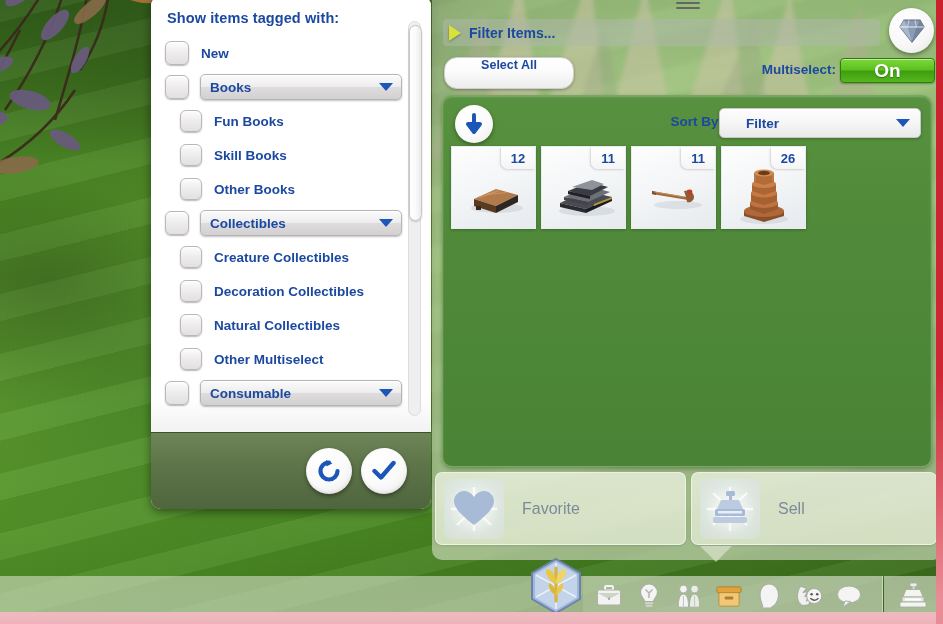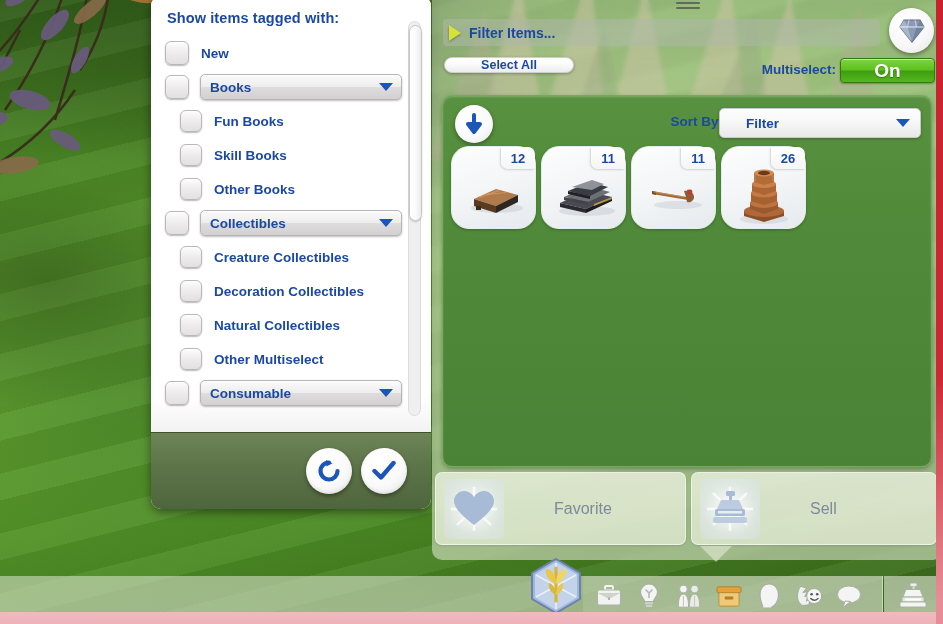--- a/index.html
+++ b/index.html
@@ -173,26 +173,26 @@
   #gem-button {
     position: absolute; right: 9px; top: 14px;
     width: 45px; height: 45px; border-radius: 50%;
     background: radial-gradient(circle at 36% 28%, #ffffff 0%, #f7f7f7 60%, #e3e3e3 100%);
     box-shadow: 0 2px 5px rgba(0,0,0,.4);
     display:flex; align-items:center; justify-content:center;
   }
 
   #select-all-btn {
     position: absolute; left: 12px; top: 63px;
-    width: 130px; height: 16px;
+    width: 130px; height: 32px;
     border-radius: 13px;
     background: linear-gradient(180deg,#ffffff 0%, #fbfbfb 45%, #ececec 100%);
     border: 1px solid #cfcfcf;
     box-shadow: 0 1px 3px rgba(0,0,0,.3);
-    display:flex; align-items:flex-end; justify-content:center;
+    display:flex; align-items:flex-start; justify-content:center;
     color:#1c49a0; font-size:12.5px; font-weight:bold;
   }
   #multiselect-label {
     position: absolute; right: 107px; top: 68px;
     color:#1c49a0; font-size:13.5px; font-weight:bold;
   }
   #multiselect-toggle {
     position: absolute; right: 8px; top: 64px;
     width: 95px; height: 25px; border-radius: 4px;
     background: linear-gradient(180deg,#7ed63c 0%, #5cc11f 48%, #3f9c11 52%, #54b81c 100%);
@@ -235,21 +235,21 @@
   }
   #sortby-dropdown .dd-text { color:#1c49a0; font-weight:bold; font-size:13.5px; }
 
   #item-grid {
     position: absolute; left: 8px; top: 50px;
     display: flex; gap: 5px;
   }
   .inv-item {
     position: relative;
     width: 85px; height: 83px;
-    border-radius: 18px;
+    border-radius: 0;
     background: linear-gradient(160deg,#fdfdfd 0%, #f4f6f7 45%, #e6eaee 100%);
     border: 1px solid #e7ecef;
     box-shadow: 0 1px 3px rgba(0,0,0,.25);
   }
   .inv-count {
     position: absolute; right: 0; top: 0;
     min-width: 34px; height: 22px;
     background: linear-gradient(180deg,#ffffff 0%, #f5f5f5 100%);
     border-radius: 0 7px 0 7px;
     box-shadow: -1px 1px 2px rgba(0,0,0,.15);
@@ -265,21 +265,20 @@
     width: 503px; height: 73px;
     display: flex; gap: 5px;
   }
   .action-btn {
     height: 73px;
     border-radius: 7px;
     background: linear-gradient(180deg, rgba(243,246,233,.72) 0%, rgba(232,238,216,.72) 100%);
     border: 1px solid rgba(255,255,255,.55);
     display: flex; align-items: center;
     box-shadow: 0 1px 2px rgba(0,0,0,.12);
-    gap: 32px;
   }
   #favorite-btn { width: 251px; }
   #sell-btn { width: 246px; }
   .action-icon-box {
     width: 60px; height: 60px; margin-left: 8px;
     border-radius: 5px;
     background: radial-gradient(circle at 50% 50%, rgba(255,255,255,.95) 0%, rgba(226,233,243,.55) 62%, rgba(214,223,236,.35) 100%);
     display:flex; align-items:center; justify-content:center;
     position: relative; overflow:hidden;
   }

